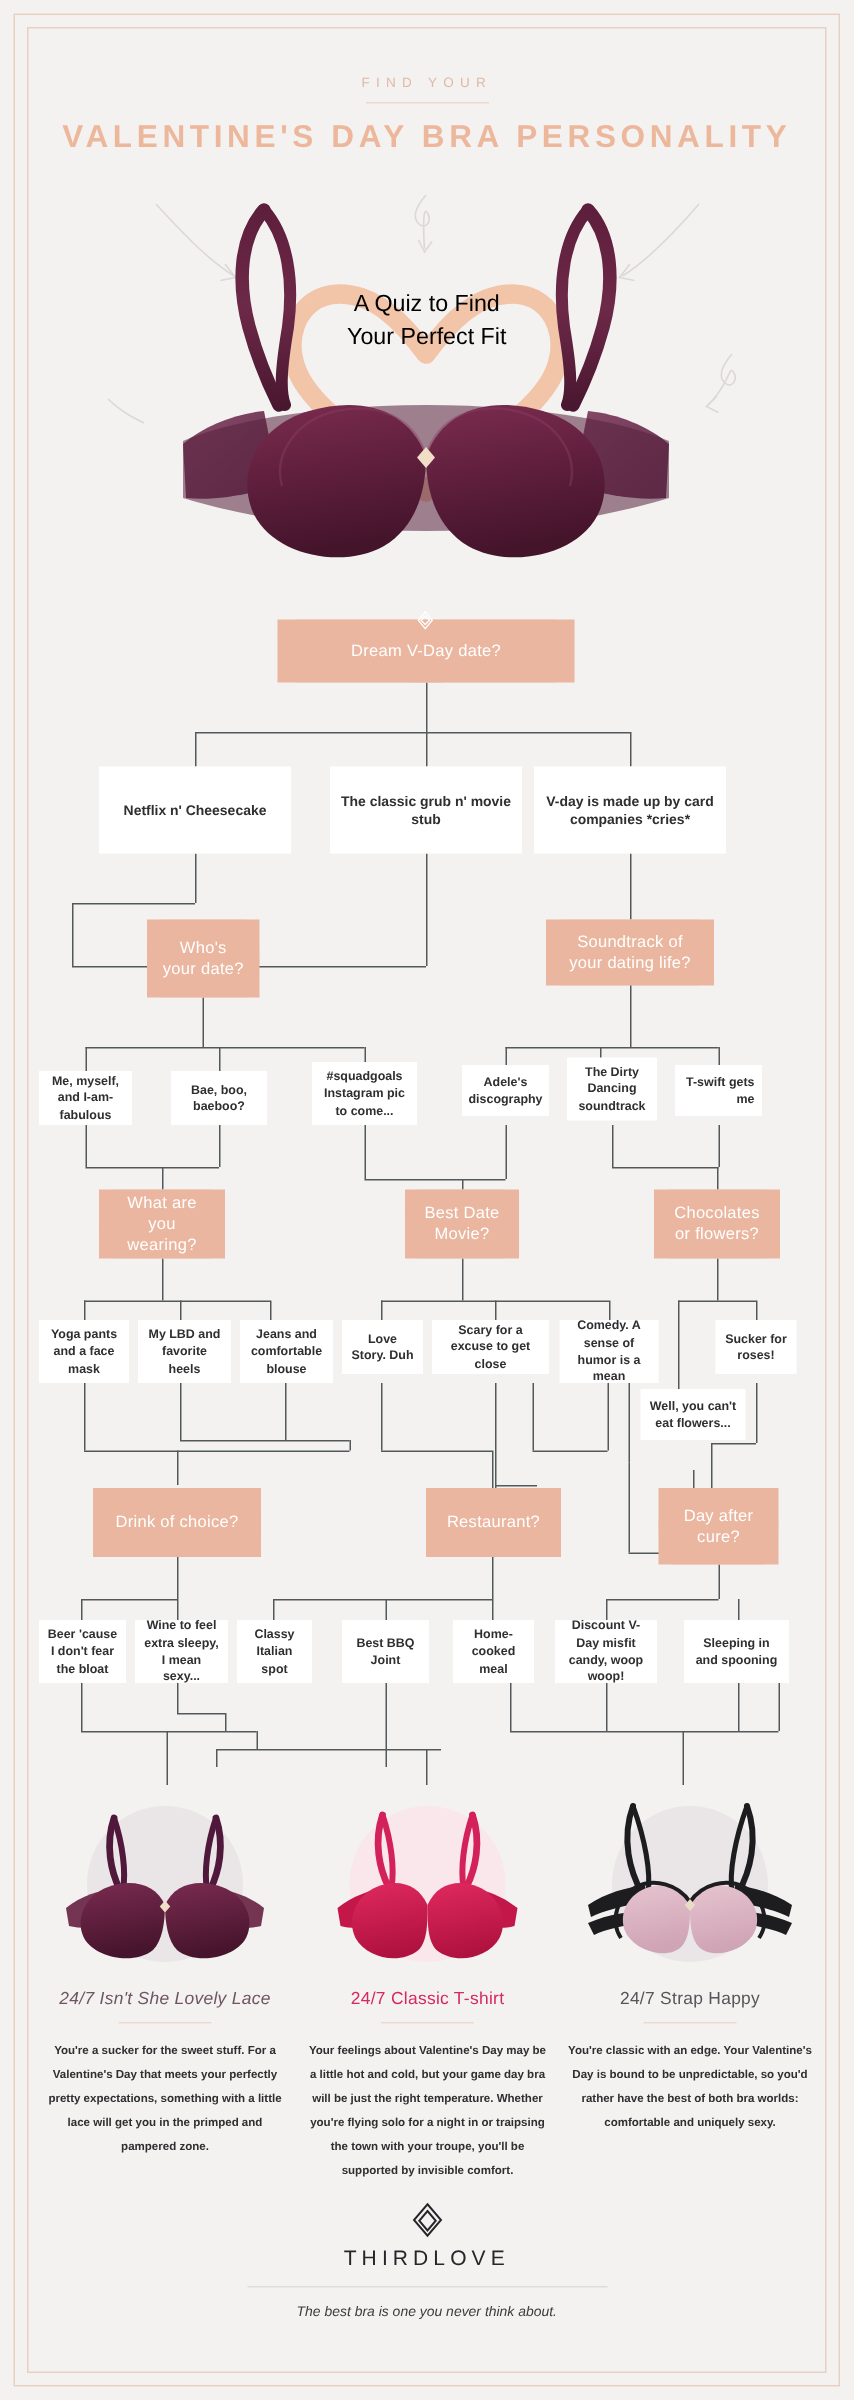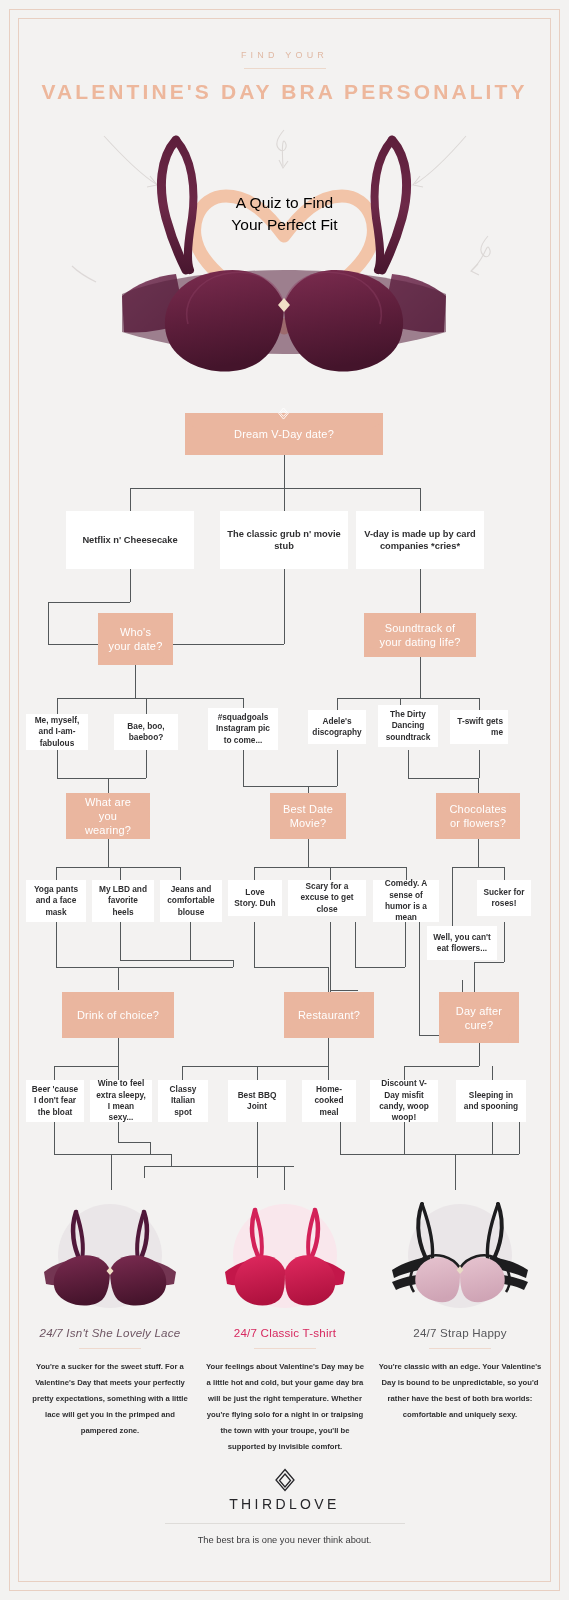--- a/index.html
+++ b/index.html
@@ -109,21 +109,21 @@
   .result-body{
     font-size:7.7px;line-height:16px;font-weight:700;color:#2f2f31;
     padding:0 6px;
   }
   
   .footer{position:absolute;left:0;width:569px;text-align:center;}
   .brand{
     font-size:14px;letter-spacing:3.4px;color:#26262a;font-weight:400;
   }
   .footer-rule{width:240px;height:1px;background:#dedcd9;margin:11px auto 0;}
-  .tagline{font-size:9.3px;color:#3b3b3d;margin-top:11px;}
+  .tagline{font-size:9.3px;color:#3b3b3d;margin-top:11px;font-style:italic;}
 </style>
 </head>
 <body>
 
 <div id="page">
 
   <div class="frame-outer"></div>
   <div class="frame-inner"></div>
 
   <div class="eyebrow">FIND YOUR</div>

